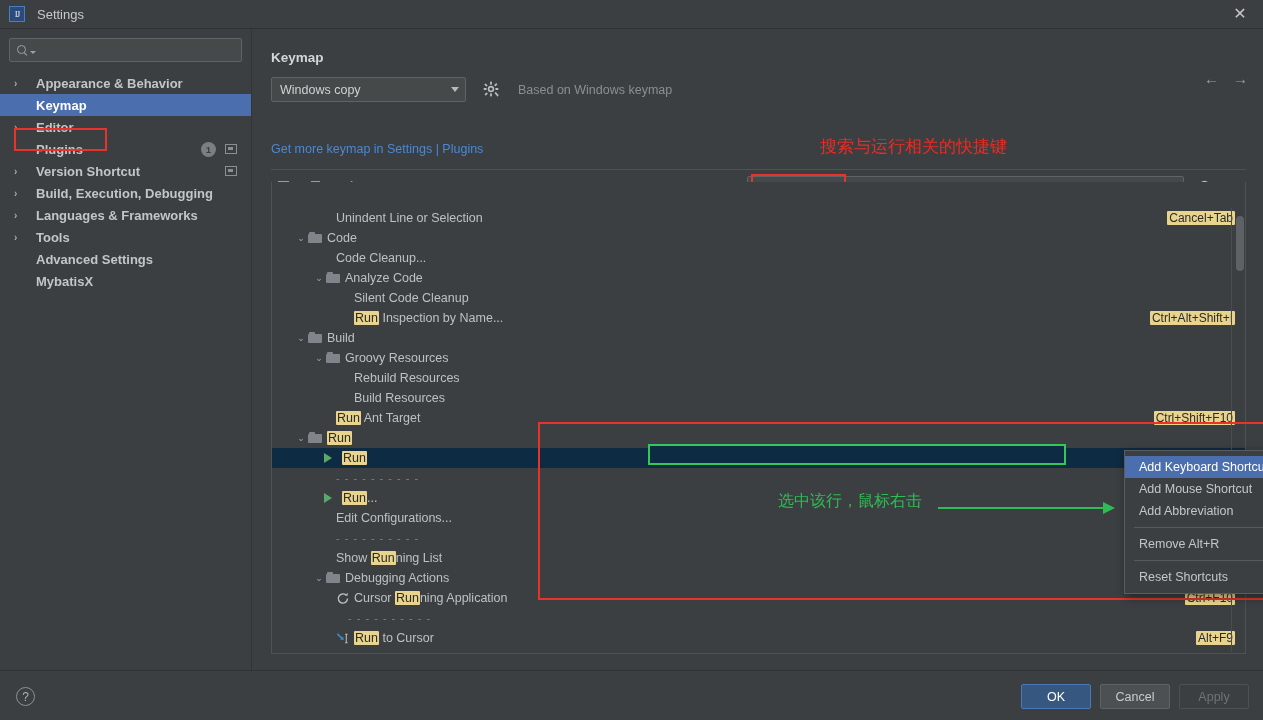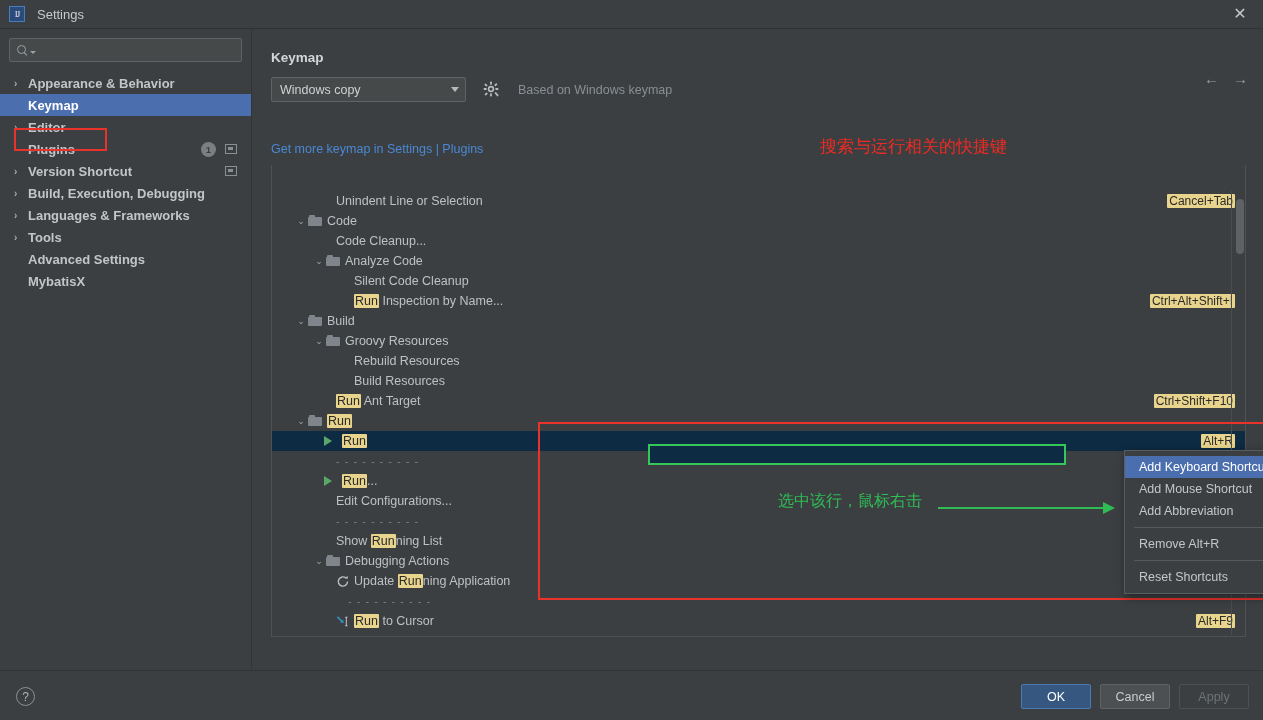--- a/index.html
+++ b/index.html
@@ -78,21 +78,21 @@
     padding-left: 14px; position: relative;
     font-size: 13px; color: #c2c6c9; font-weight: bold;
     cursor: default;
   }
   .nav-item.selected { background: #4b6eaf; color: #ffffff; }
   .nav-item .chev {
     width: 11px; flex: none; color: #a6acb0; font-size: 10px;
     display: inline-block;
   }
   .nav-item .chev.blank { color: transparent; }
-  .nav-label { margin-left: 3px; }
+  .nav-label { margin-left: 11px; }
   .nav-right {
     position: absolute; right: 14px; display: flex; align-items: center; gap: 9px;
   }
   .badge-count {
     width: 15px; height: 15px; border-radius: 50%;
     background: #7b7f82; color: #3c3f41;
     font-size: 9.5px; font-weight: bold;
     display: flex; align-items: center; justify-content: center;
   }
   .win-ico {
@@ -197,21 +197,21 @@
   
   .anno-red {
     position: absolute; left: 567px; top: 106px;
     color: #ee2a22; font-size: 17px;
     font-family: "DejaVu Sans", sans-serif;
     white-space: nowrap;
   }
 
   
   .tree {
-    position: absolute; left: 18px; top: 136px; width: 975px; height: 472px;
+    position: absolute; left: 18px; top: 153px; width: 975px; height: 472px;
     background: #3c3f41;
     border: 1px solid #4e5254;
     border-top: none;
     overflow: hidden;
   }
   .tree-inner { position: absolute; left: 0; top: 26px; width: 975px; }
   .row {
     position: relative; height: 20px; display: flex; align-items: center;
     font-size: 12.5px; color: #bdc1c4; white-space: nowrap; cursor: default;
   }
@@ -598,21 +598,21 @@
             <span><span>Debugging Actions</span></span>
           </div>
           <div class="row">
             <span class="ind" style="width:64px"></span>
             <span class="icon-sm">
               <svg width="14" height="13" viewBox="0 0 14 13">
                 <path d="M11.5 6.5 a4.6 4.6 0 1 1 -1.5 -3.4" fill="none" stroke="#b9bdc0" stroke-width="1.4"></path>
                 <path d="M11.6 0.8 l0.2 3 l-3 -0.3 z" fill="#b9bdc0"></path>
               </svg>
             </span>
-            <span><span>Update </span><span class="hl">Run</span><span>ning Application</span></span>
+            <span><span>Cursor </span><span class="hl">Run</span><span>ning Application</span></span>
             <span class="shortcut">Ctrl+F10</span>
           </div>
           <div class="row">
             <span class="ind" style="width:76px"></span>
             <span class="sep-dash">- - - - - - - - - -</span>
           </div>
           <div class="row">
             <span class="ind" style="width:64px"></span>
             <span class="icon-sm">
               <svg width="16" height="13" viewBox="0 0 16 13">

